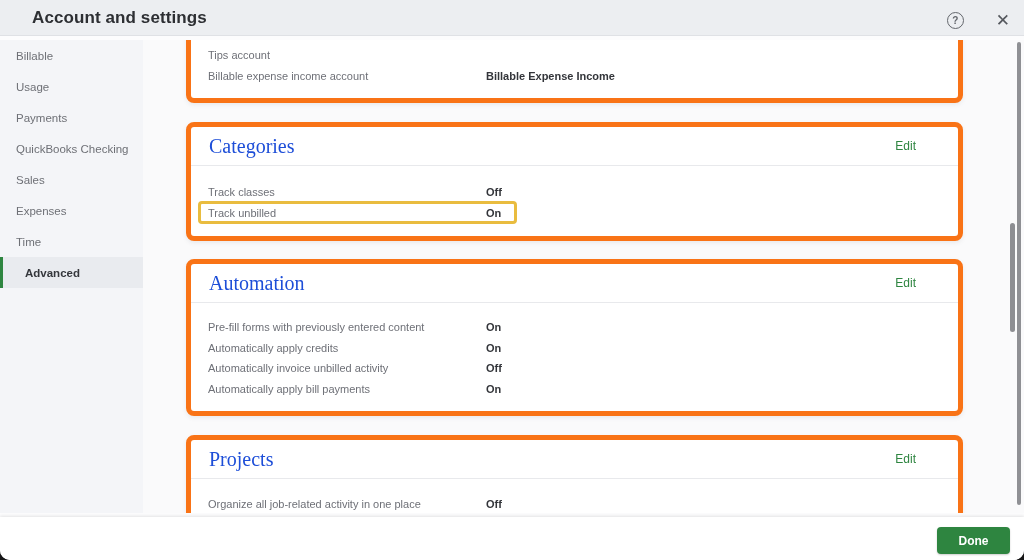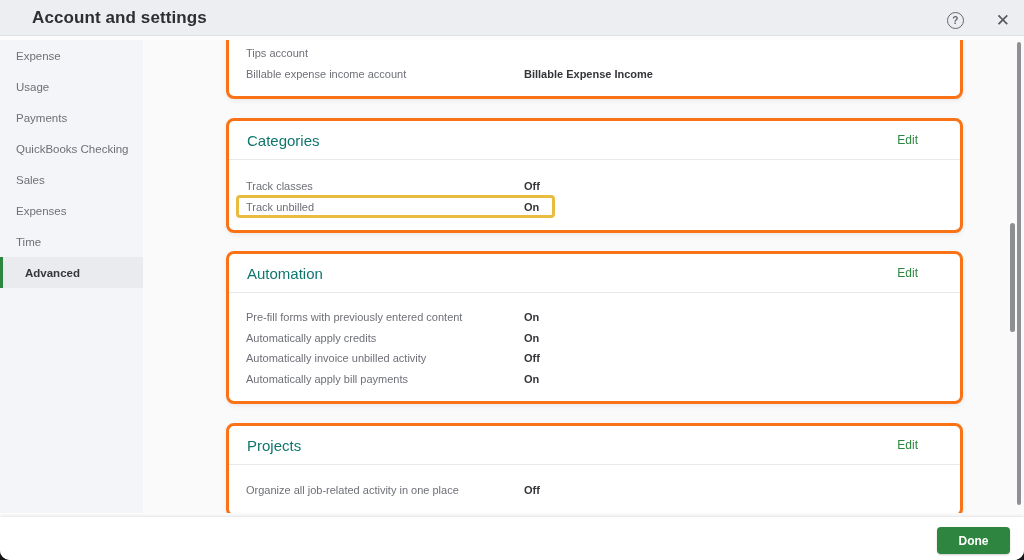--- a/index.html
+++ b/index.html
@@ -52,29 +52,28 @@
     background:#e9ebef; border-left:3px solid #2e8540;
     padding-left:22px; color:#35373c; font-weight:700;
   }
   
   .content {
     position:absolute; left:143px; top:40px; right:0; bottom:47px;
     background:#fafafb; overflow:hidden;
     padding:0 61px 0 43px;
   }
   .card {
-    background:#ffffff; border:3px solid #f97316; border-radius:8px;
+    background:#ffffff; border:5px solid #f97316; border-radius:8px;
     box-shadow:0 2px 4px rgba(120,120,130,.12);
-    margin-left:40px;
   }
   .card-head {
     height:38px; display:flex; align-items:center;
     padding:0 42px 0 18px;
   }
-  .card-title { font-size:15px; color:#0f766e; }
+  .card-title { font-size:20px; color:#1d4ed8;font-family:Liberation Serif, serif; }
   .edit-link {
     margin-left:auto; font-size:12px; font-weight:400;
     color:#2e8540; cursor:pointer;
   }
   .card-divider { height:1px; background:#e8e9ec; }
   .card-body { padding:15px 42px 13px 17px; }
   .row {
     height:21px; display:flex; align-items:center; position:relative;
   }
   .row .label { width:270px; font-size:11px; color:#6e7077; }
@@ -121,21 +120,21 @@
 
   <div class="titlebar">
     <div class="title">Account and settings</div>
     <div class="titlebar-actions">
       <div class="help-btn">?</div>
       <div class="close-btn">✕</div>
     </div>
   </div>
 
   <div class="sidebar">
-    <div class="nav-item">Expense</div>
+    <div class="nav-item">Billable</div>
     <div class="nav-item">Usage</div>
     <div class="nav-item">Payments</div>
     <div class="nav-item">QuickBooks Checking</div>
     <div class="nav-item">Sales</div>
     <div class="nav-item">Expenses</div>
     <div class="nav-item">Time</div>
     <div class="nav-item selected">Advanced</div>
   </div>
 
   <div class="content">

